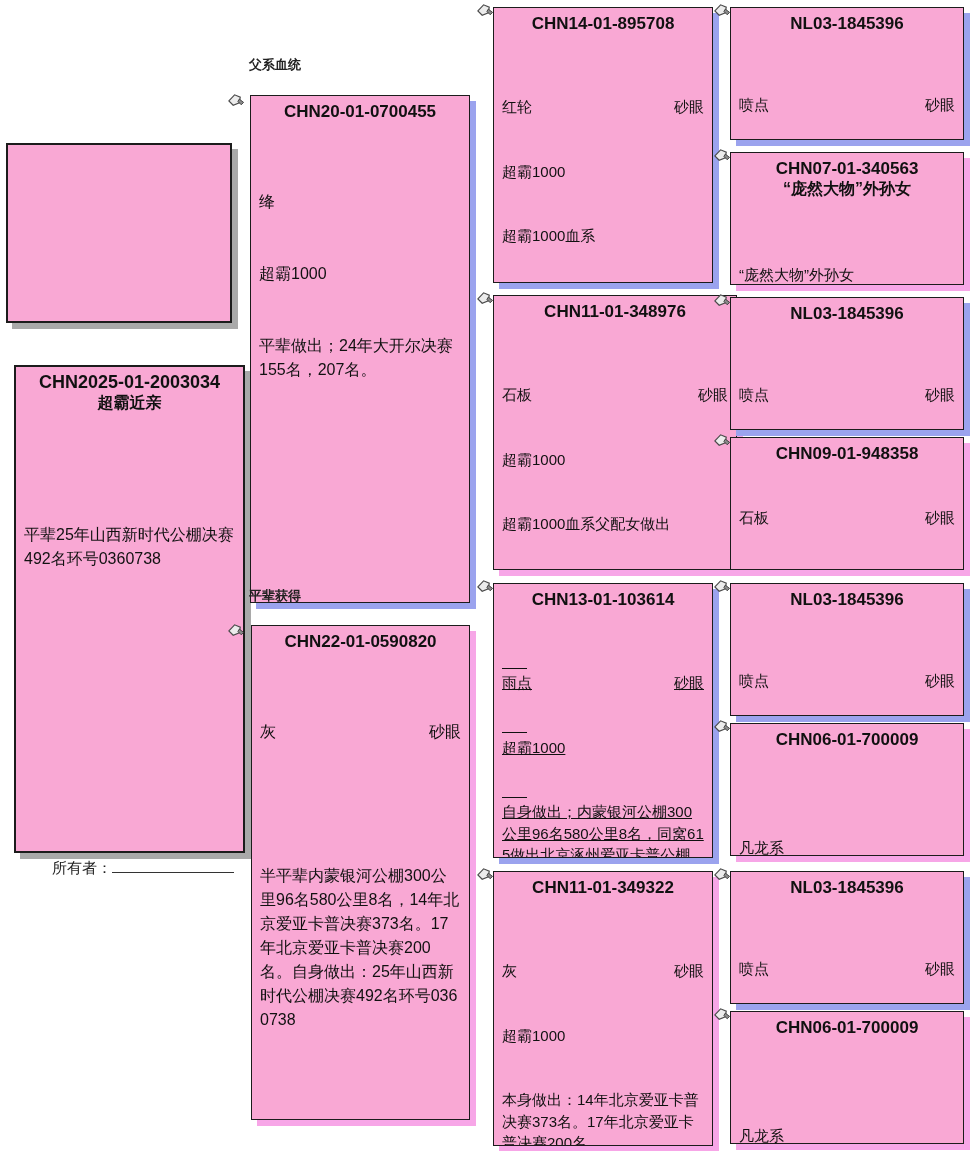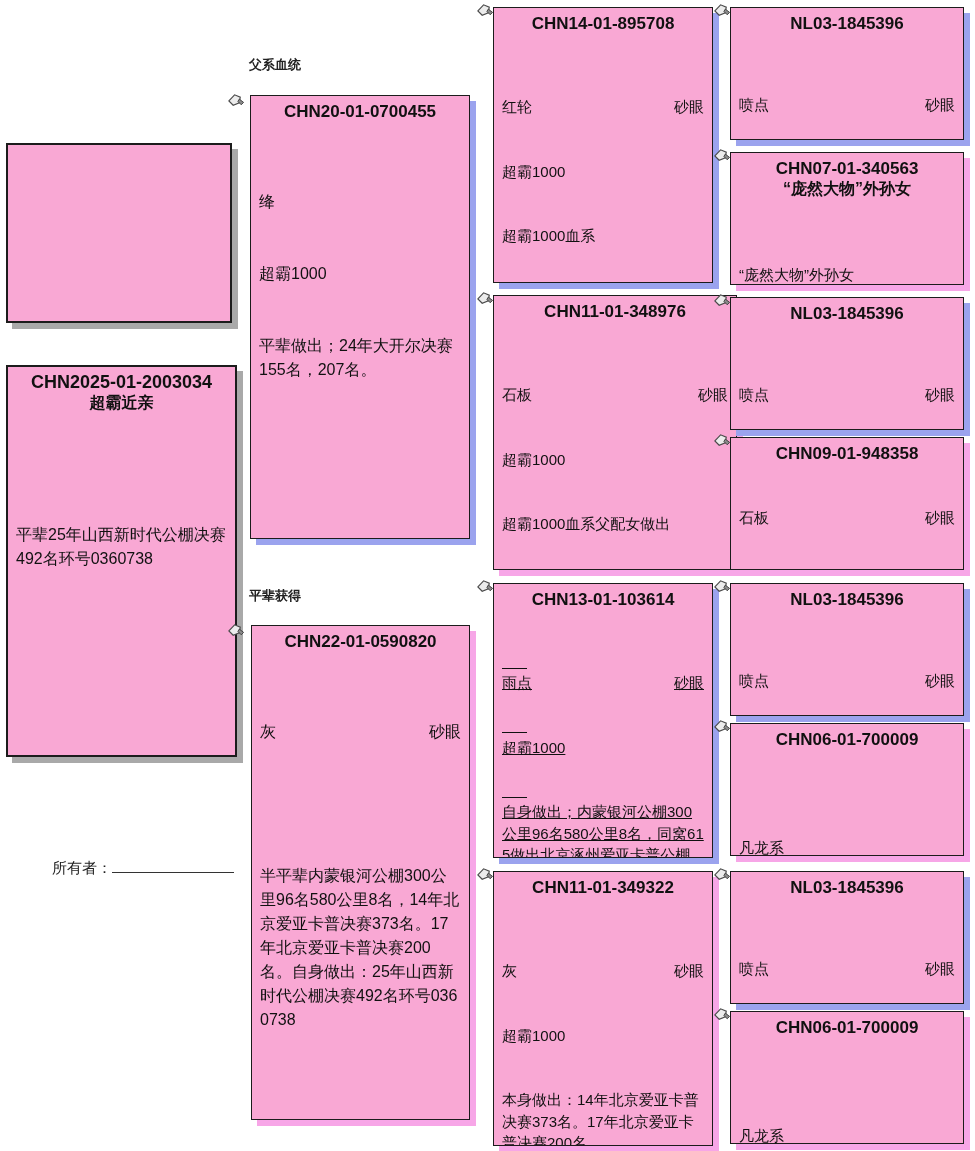--- a/index.html
+++ b/index.html
@@ -21,35 +21,35 @@
   .owner{position:absolute;font-size:15px;color:#222;}
   .owner .blank{display:inline-block;width:122px;border-bottom:1px solid #333;height:14px;vertical-align:baseline;}
 </style>
 </head>
 <body>
 
 <div id="canvas">
 
   <div class="b neutral" style="left:6px;top:143px;width:226px;height:180px;"></div>
 
-  <div class="b neutral" style="left:6px;top:365px;width:231px;height:392px;">
+  <div class="b neutral" style="left:14px;top:365px;width:231px;height:488px;">
     <div class="t big">CHN2025-01-2003034</div>
     <div class="n">超霸近亲</div>
     <div class="bd lg" style="margin-top:62px;">
       <div>平辈25年山西新时代公棚决赛492名环号0360738</div>
     </div>
   </div>
 
   <div class="owner" style="left:52px;top:858px;">
     <span>所有者：</span><span class="blank"></span>
   </div>
 
   <div class="lbl" style="left:249px;top:56px;">父系血统</div>
 
-  <div class="b male" style="left:250px;top:95px;width:220px;height:444px;">
+  <div class="b male" style="left:250px;top:95px;width:220px;height:508px;">
     <div class="t">CHN20-01-0700455</div>
     <div class="bd lg" style="margin-top:20px;">
       <div>绛</div>
       <div>超霸1000</div>
       <div>平辈做出；24年大开尔决赛155名，207名。</div>
     </div>
   </div>
 
   <div class="lbl" style="left:249px;top:587px;">平辈获得</div>
 

